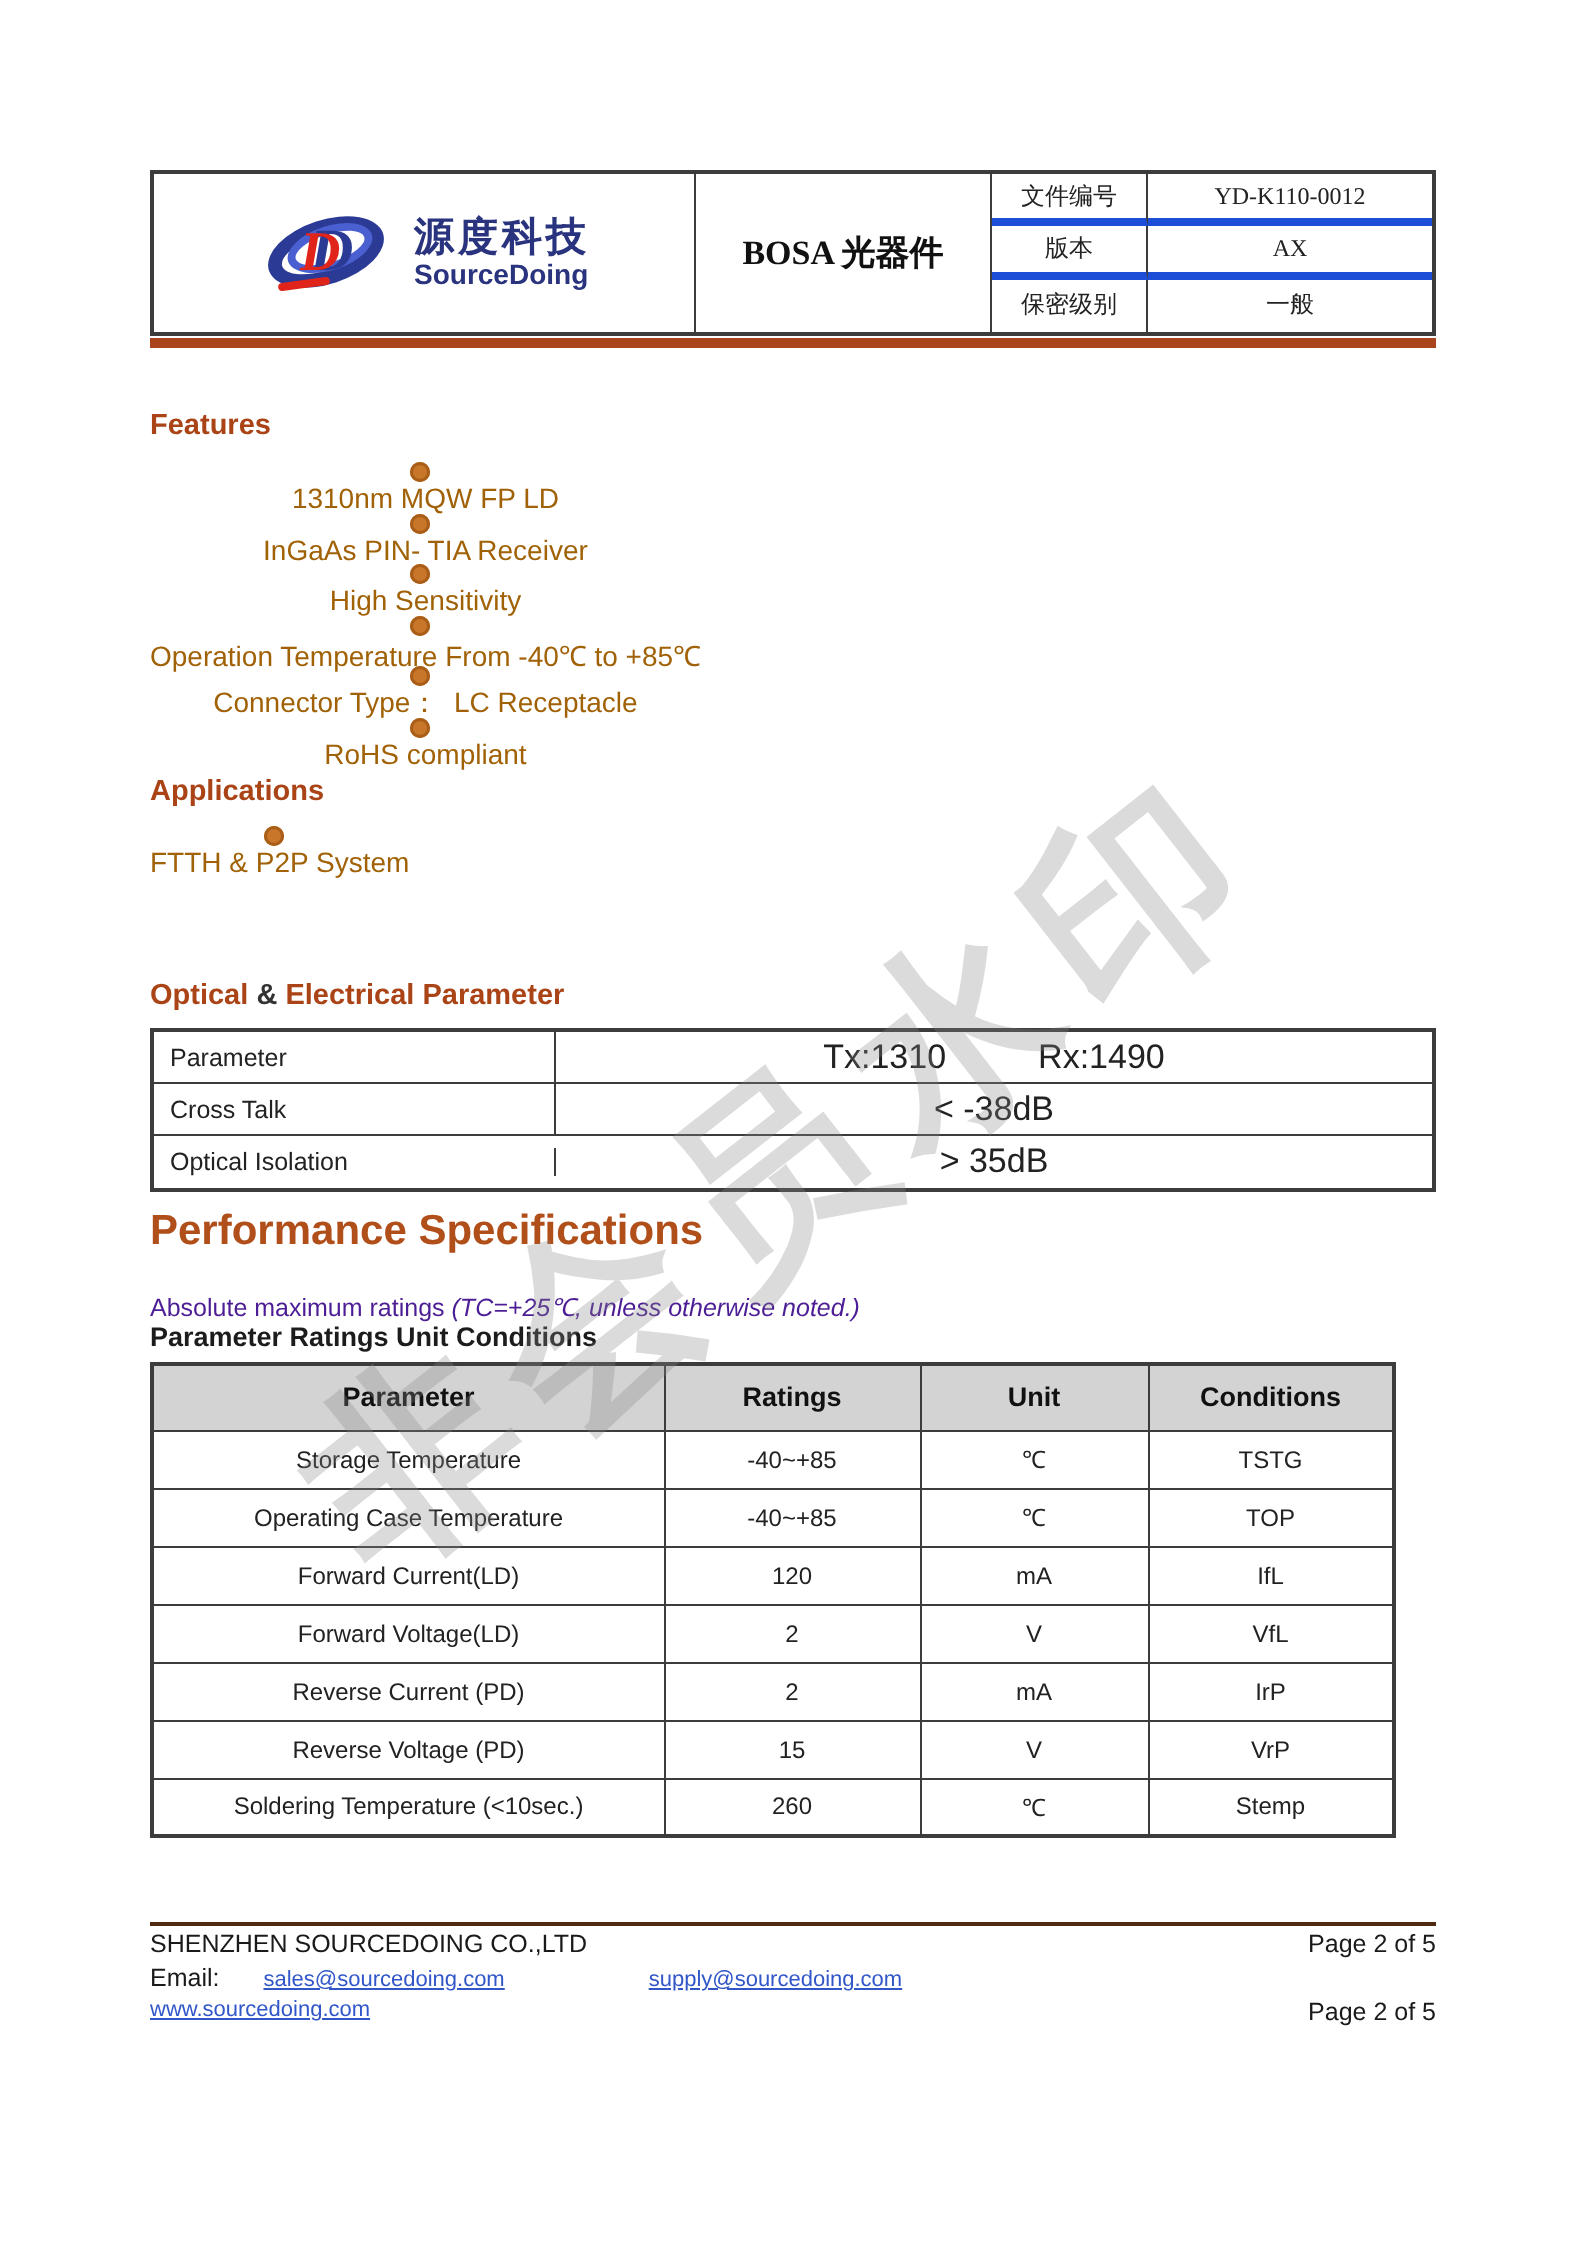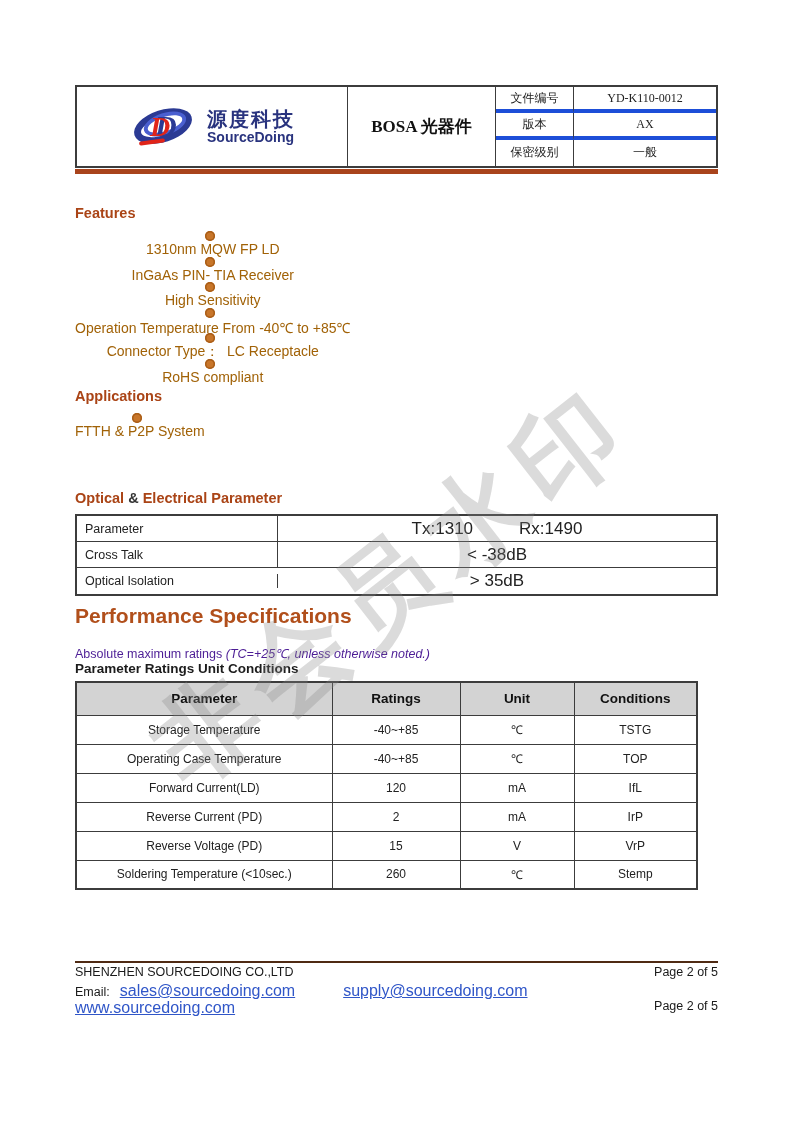--- a/index.html
+++ b/index.html
@@ -84,22 +84,22 @@
   .main-table th { background: #d3d3d3; height: 33px; font-size: 13.5px; color: #111; }
   .main-table td { height: 29px; font-size: 12px; color: #222; font-weight: normal; }
   .col-param { width: 256px; } .col-ratings { width: 128px; } .col-unit { width: 114px; } .col-cond { width: 123px; }
 
   
   .footer-rule { position: absolute; left: 75px; top: 961px; width: 643px; height: 2px; background: #4f2a13; }
   .footer-row { position: absolute; left: 75px; width: 643px; display: flex; justify-content: space-between; font-size: 12.5px; color: #1a1a1a; }
   .footer-row-1 { top: 965px; }
   .footer-row-2 { top: 982px; }
   .footer-row-3 { top: 999px; }
-  .footer-link { color: #3056c8; text-decoration: underline; font-size: 16px; }
-  .email-group { display: flex; align-items: baseline; gap: 10px; }
+  .footer-link { color: #3056c8; text-decoration: underline; font-size: 11px; }
+  .email-group { display: flex; align-items: baseline; gap: 22px; }
   .email-gap { width: 28px; }
   .page-num { font-size: 12.5px; color: #1a1a1a; }
 
   
   .watermark {
     position: absolute; left: 392px; top: 587px;
     transform: translate(-50%, -50%) rotate(-38deg);
     font-size: 102px; font-weight: bold; letter-spacing: 12px;
     color: rgba(136, 136, 136, 0.30);
     white-space: nowrap; pointer-events: none; z-index: 6;
@@ -211,20 +211,26 @@
         <td>℃</td>
         <td>TOP</td>
       </tr>
       <tr>
         <td>Forward Current(LD)</td>
         <td>120</td>
         <td>mA</td>
         <td>IfL</td>
       </tr>
       <tr>
+        <td>Forward Voltage(LD)</td>
+        <td>2</td>
+        <td>V</td>
+        <td>VfL</td>
+      </tr>
+      <tr>
         <td>Reverse Current (PD)</td>
         <td>2</td>
         <td>mA</td>
         <td>IrP</td>
       </tr>
       <tr>
         <td>Reverse Voltage (PD)</td>
         <td>15</td>
         <td>V</td>
         <td>VrP</td>

